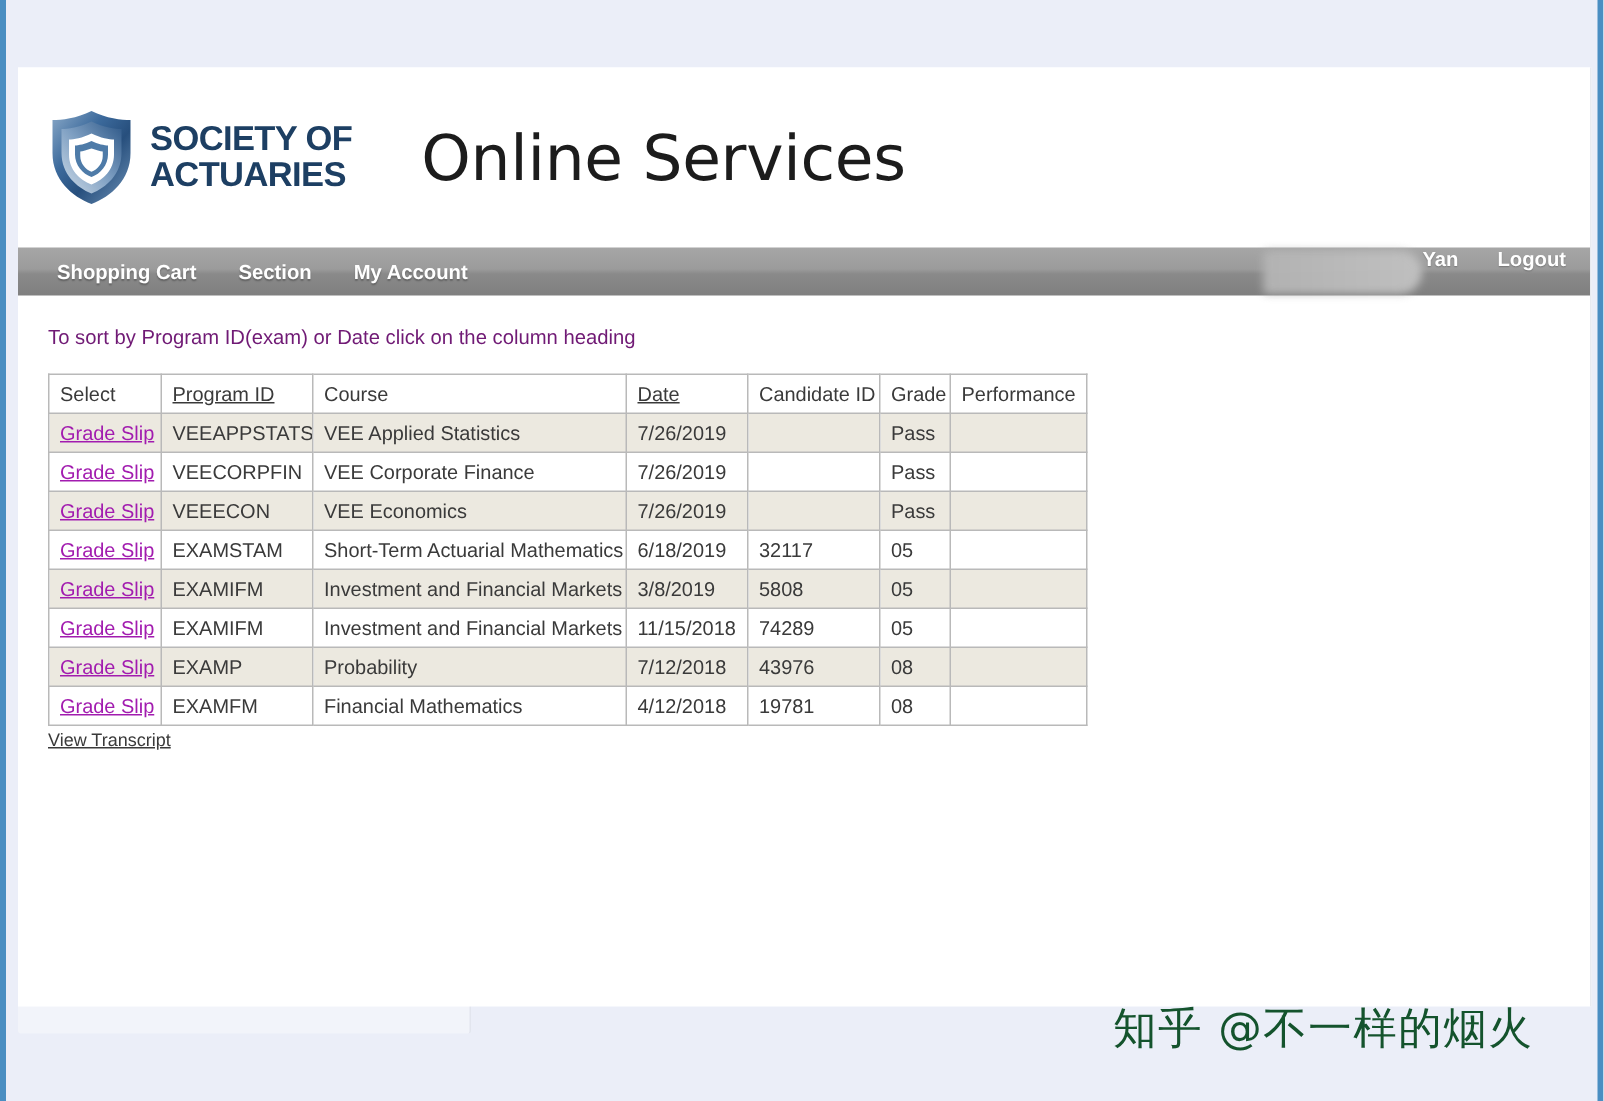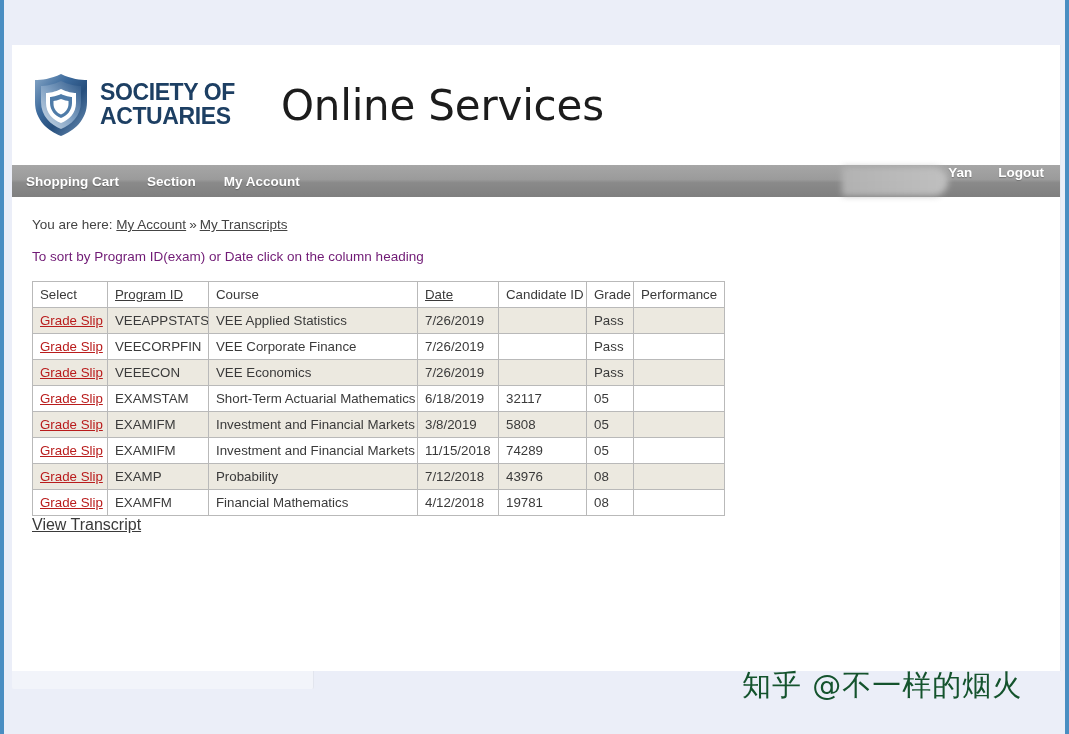--- a/index.html
+++ b/index.html
@@ -104,21 +104,21 @@
     font-family: "DejaVu Sans", sans-serif;
   }
 
   
   #navbar {
     position: relative;
     height: 32px;
     background: linear-gradient(to bottom, #a6a6a6 0%, #9b9b9b 45%, #8a8a8a 55%, #7f7f7f 100%);
     display: flex;
     align-items: center;
-    padding-left: 14px;
+    padding-left: 26px;
   }
 
   .nav-item {
     color: #ffffff;
     font-size: 13.5px;
     font-weight: bold;
     margin-right: 28px;
     cursor: pointer;
     text-shadow: 0 1px 1px rgba(0,0,0,0.25);
     white-space: nowrap;
@@ -203,37 +203,37 @@
 
   #transcript-table thead th.sortable span {
     text-decoration: underline;
     cursor: pointer;
   }
 
   #transcript-table tbody tr.odd td { background: #ffffff; }
   #transcript-table tbody tr.even td { background: #ece9e0; }
 
   .grade-slip-link {
-    color: #b91c1c;
+    color: #a21caf;
     text-decoration: underline;
     cursor: pointer;
   }
 
   
   .col-select      { width: 75px; }
   .col-program     { width: 101px; }
   .col-course      { width: 209px; }
   .col-date        { width: 81px; }
   .col-candidate   { width: 88px; }
   .col-grade       { width: 47px; }
   .col-performance { width: 91px; }
 
   
   #view-transcript {
-    font-size: 16px;
+    font-size: 12px;
     color: #3a3a3a;
     text-decoration: underline;
     cursor: pointer;
     display: inline-block;
   }
 
   
   #watermark {
     position: absolute;
     left: 742px;
@@ -297,24 +297,20 @@
       <div id="redaction-blob"></div>
 
       <div id="nav-right">
         <div class="nav-item">Yan</div>
         <div class="nav-item">Logout</div>
       </div>
     </div>
 
     <div id="body-area">
 
-      <div id="breadcrumb">
-        <span>You are here:</span>
-        <a>My Account</a><span class="bc-sep">»</span><a>My Transcripts</a>
-      </div>
 
       <div id="sort-hint">To sort by Program ID(exam) or Date click on the column heading</div>
 
       <table id="transcript-table">
         <colgroup>
           <col class="col-select">
             <col class="col-program">
             <col class="col-course">
           <col class="col-date">
             <col class="col-candidate">

